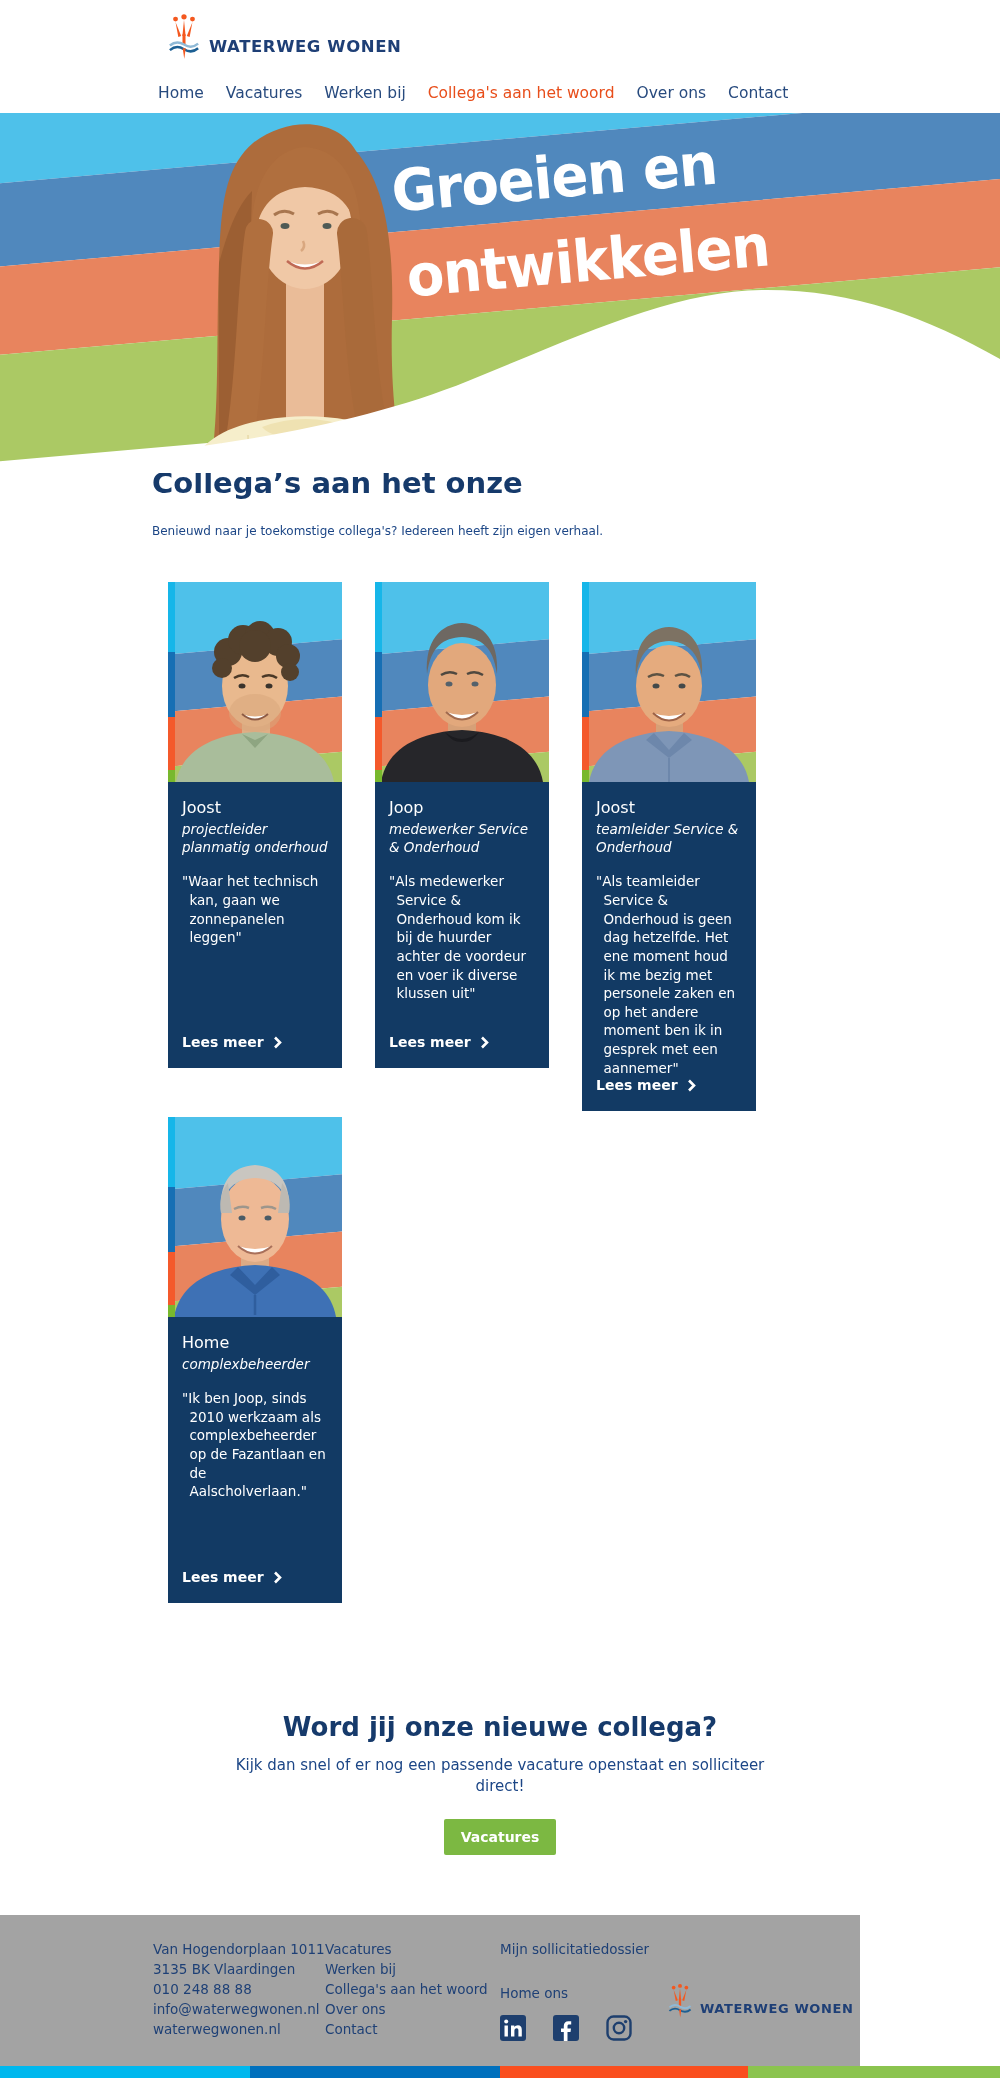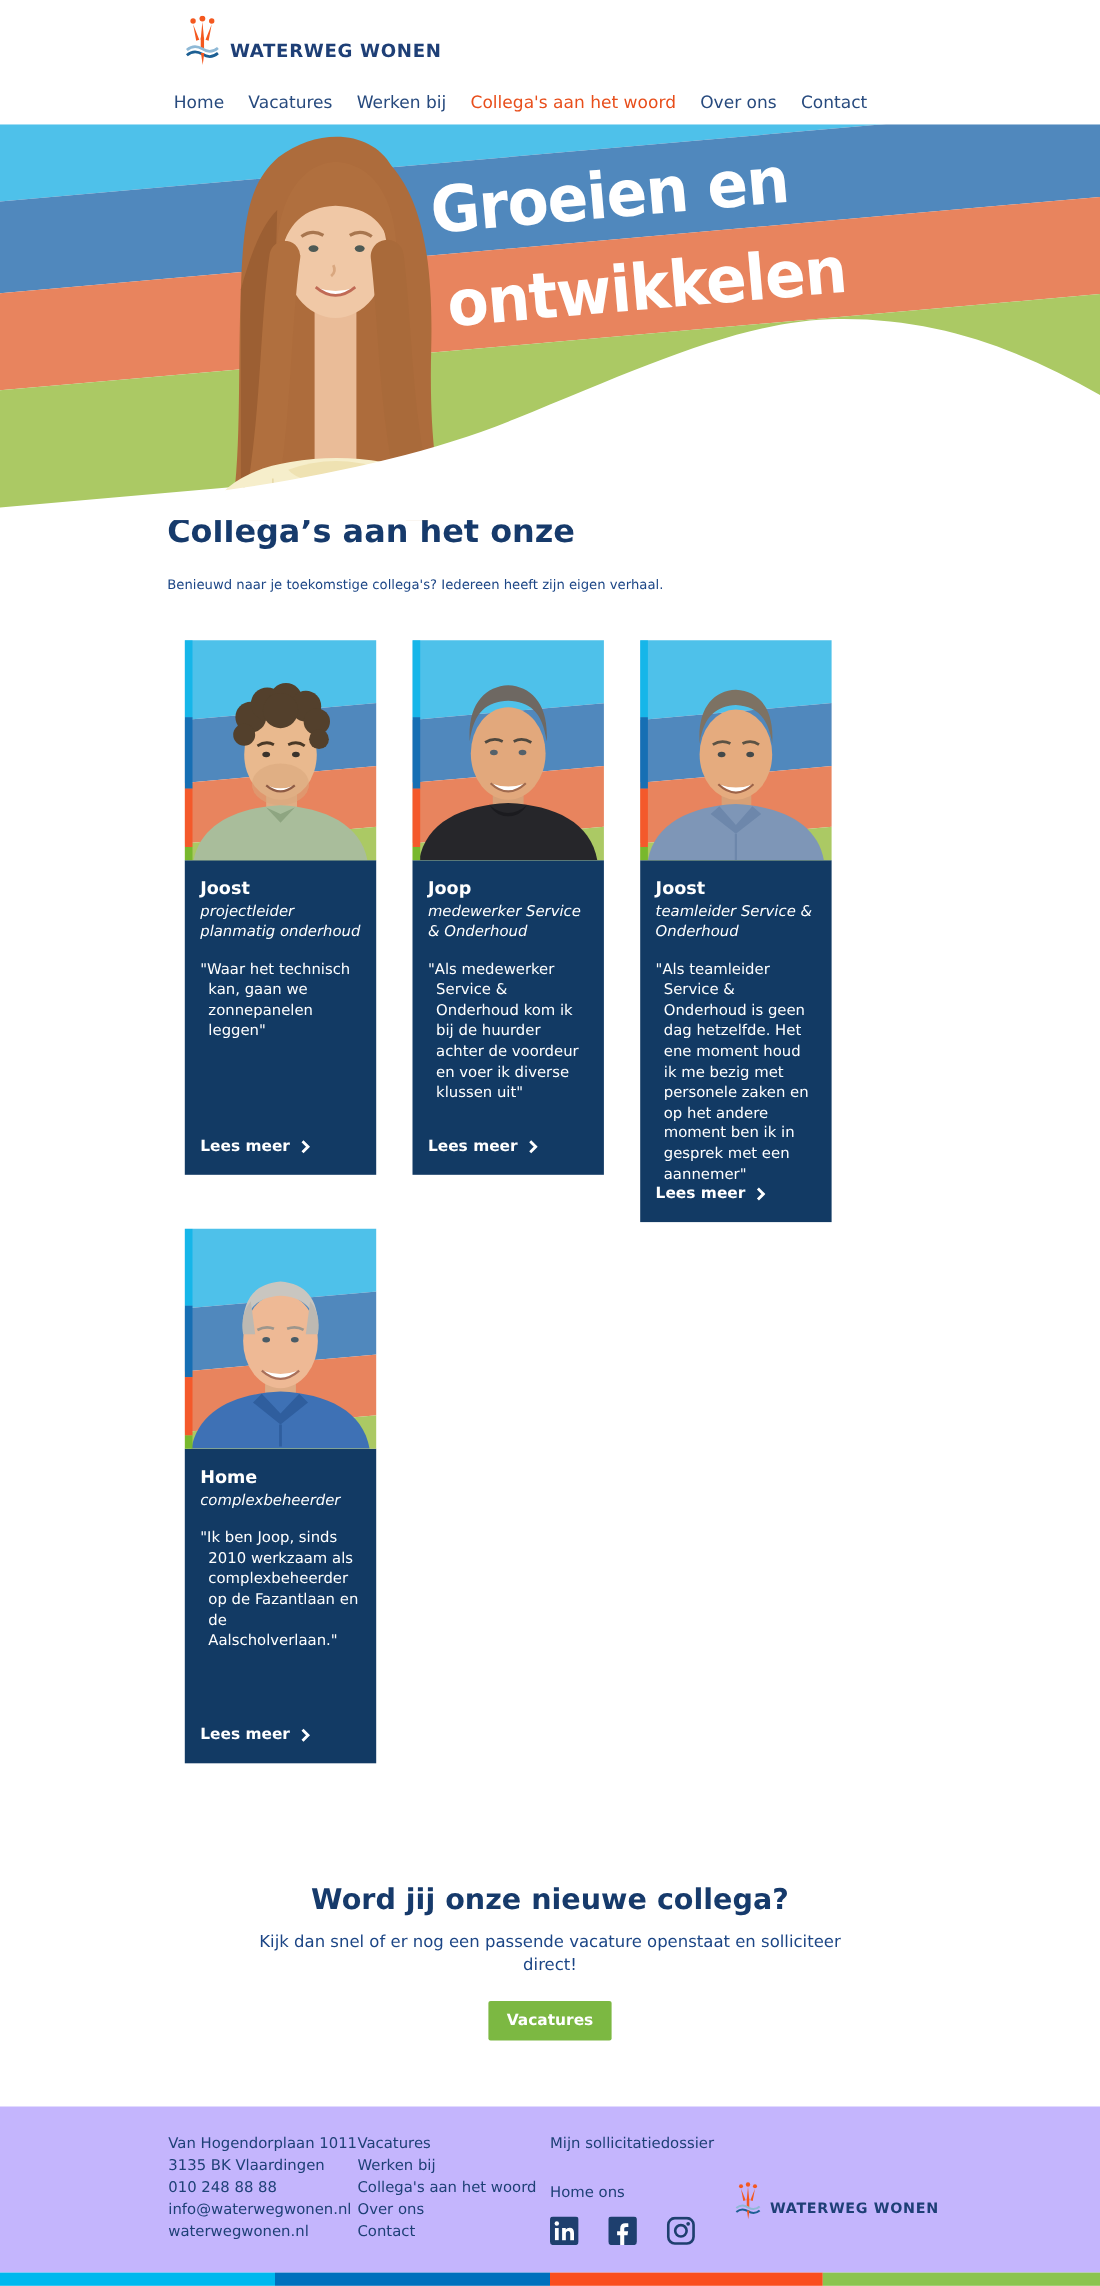--- a/index.html
+++ b/index.html
@@ -43,35 +43,35 @@
   .card-stripes .s3 { height:55px;  background:#e8845e; }
   .card-stripes .s4 { height:83px;  background:#abc964; }
   .card-img svg.portrait { position:absolute; left:0; top:0; z-index:2; }
   .edge-strip { position:absolute; left:0; top:0; width:7px; height:200px; z-index:3; }
   .edge-strip i { display:block; width:7px; }
   .edge-strip .e1 { height:70px; background:#16b6e9; }
   .edge-strip .e2 { height:65px; background:#166fb4; }
   .edge-strip .e3 { height:53px; background:#f4592b; }
   .edge-strip .e4 { height:12px; background:#78b82d; }
   .card-body { background:#123a64; color:#fff; flex:1; display:flex; flex-direction:column; padding:16px 14px 18px; }
-  .card-name { font-size:16px; font-weight:bold; margin-bottom:3px; }
+  .card-name { font-size:16px; font-weight:normal; margin-bottom:3px; }
   .card-role { font-size:13.5px; font-style:italic; line-height:1.35; margin-bottom:16px; }
   .card-quote { font-size:13.5px; line-height:1.38; text-indent:-.55em; padding-left:.55em; }
   .card-link { margin-top:auto; color:#fff; text-decoration:none; font-size:14px; font-weight:bold; display:flex; align-items:center; gap:9px; }
   .card-link svg { display:block; }
 
   
   .cta { position:absolute; left:200px; top:1712px; width:600px; text-align:center; }
   .cta-title { color:#163a6b; font-size:26px; font-weight:bold; }
   .cta-text { color:#1c4686; font-size:15px; line-height:1.4; margin-top:13px; width:540px; margin-left:30px; }
   .cta-btn { display:inline-block; margin-top:22px; background:#7cb842; color:#fff; font-weight:bold;
              font-size:14px; padding:10px 17px; border-radius:2px; text-decoration:none; }
 
   
-  .footer { position:absolute; left:0; top:1915px; width:1000px; height:151px; background:#c4b5fd; color:#1e4076; font-size:13.5px; }
+  .footer { position:absolute; left:0; top:1915px; width:860px; height:151px; background:#a3a3a3; color:#1e4076; font-size:13.5px; }
   .footer a { color:#1e4076; text-decoration:none; }
   .f-col { position:absolute; top:24px; line-height:20px; }
   .f-col1 { left:153px; } .f-col2 { left:325px; }
   .f-col3 { left:500px; }
   .f-follow { margin-top:24px; }
   .f-social { display:flex; gap:27px; margin-top:12px; }
   .f-social a { display:block; width:26px; height:26px; }
   .f-logo { position:absolute; left:668px; top:68px; display:flex; align-items:flex-end; gap:8px; }
   .f-logo .logo-text { font-size:13px; padding-bottom:3px; }
   .bottom-bar { position:absolute; left:0; top:2066px; width:1000px; height:12px; display:flex; }

